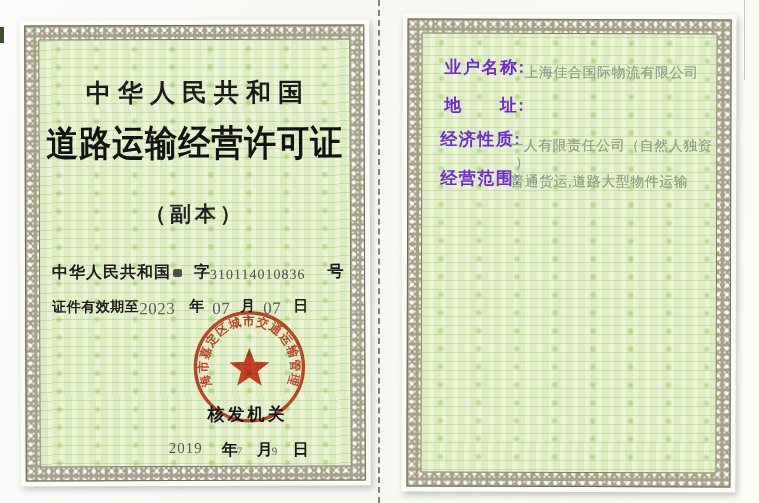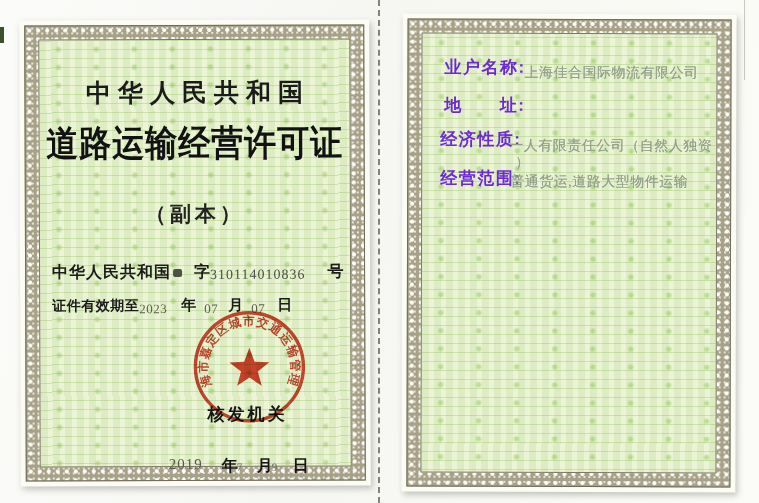--- a/index.html
+++ b/index.html
@@ -35,24 +35,24 @@
   .main-title{font-size:32px;font-weight:900;letter-spacing:1px;color:#121212;
     font-family:"Liberation Sans","DejaVu Sans",sans-serif;transform:scaleY(1.12);}
   .copy-type{font-size:21px;font-weight:600;letter-spacing:4px;color:#222;}
   .lic-row,.val-row{display:flex;align-items:baseline;color:#1b1b1b;}
   .lic-prefix{font-size:16px;font-weight:700;letter-spacing:1px;}
   .smudge{width:9px;height:8px;background:#2a2a26;border-radius:2px;opacity:.8;align-self:center;margin-left:2px;}
   .lic-zi{font-size:16px;font-weight:700;margin-left:12px;}
   .lic-num{font-size:14px;color:#4d4d4d;letter-spacing:1px;position:relative;top:2px;}
   .lic-suffix{font-size:16px;font-weight:700;margin-left:22px;}
   .val-label{font-size:14px;font-weight:700;letter-spacing:.5px;}
-  .d{font-size:13px;color:#5d5d58;position:relative;top:3px;letter-spacing:.5px;}
+  .d{font-size:17px;color:#5d5d58;position:relative;top:3px;letter-spacing:.5px;}
   .u{font-size:15px;font-weight:700;}
   .issuer{font-size:17px;font-weight:700;letter-spacing:3px;color:#161616;}
-  .date-row span{position:absolute;white-space:nowrap;margin-top:16px;}
+  .date-row span{position:absolute;white-space:nowrap;}
   .dy{font-size:15px;color:#5a5a55;letter-spacing:1px;}
   .du{font-size:16px;font-weight:700;color:#141414;}
   .dd{font-size:11px;color:#6a6a64;top:24px;}
   .seal{opacity:.92;mix-blend-mode:multiply;}
   .rp-label{font-size:17px;font-weight:700;letter-spacing:1.5px;color:#6d28d9;white-space:pre;
     font-family:"Liberation Sans","DejaVu Sans",sans-serif;}
   .rp-value{font-size:14px;color:#92a189;letter-spacing:.5px;white-space:nowrap;
     text-shadow:0 0 .6px rgba(146,161,137,.8);}
   .gutter{position:absolute;left:378px;top:0;height:503px;width:0;
     border-left:2px dashed #58614d;opacity:.75;}

